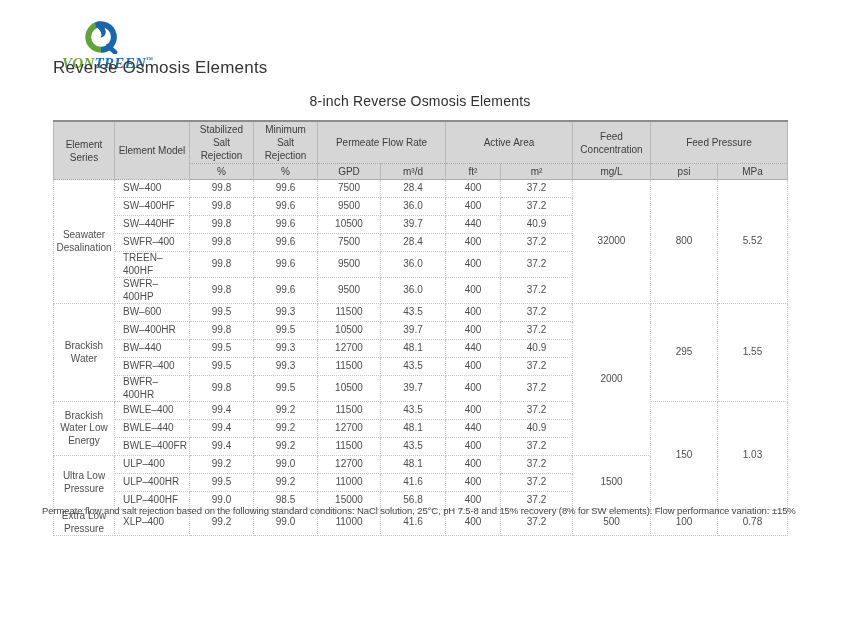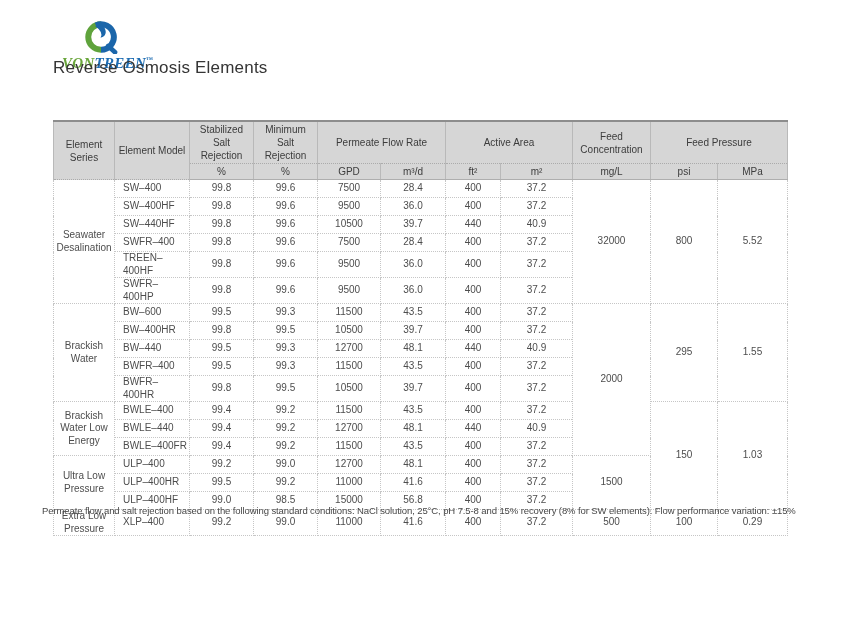--- a/index.html
+++ b/index.html
@@ -53,20 +53,21 @@
     <svg class="logo-mark" width="34" height="34" viewBox="0 0 40 40">
       <path d="M20 5 A15 15 0 0 0 20 35" fill="none" stroke="#5fa33c" stroke-width="7"></path>
       <path d="M14 6.3 A15 15 0 1 1 20 35" fill="none" stroke="#1b66aa" stroke-width="7"></path>
       <path d="M28.5 30.5 L36.5 38" fill="none" stroke="#1b66aa" stroke-width="5.5" stroke-linecap="round"></path>
       <path d="M13 7 Q24 4 25.5 13 Q26.5 19 19.5 21 Q23.5 14.5 13 7 Z" fill="#1b66aa"></path>
     </svg>
     <div class="brand"><span class="von">VON</span><span class="treen">TREEN</span><span class="tm">™</span></div>
   </div>
 
   <h1 class="page-title">Reverse Osmosis Elements</h1>
+  <h2 class="table-title">8-inch Reverse Osmosis Elements</h2>
 
   <table class="spec">
     <colgroup>
       <col style="width:61px">
         <col style="width:75px">
         <col style="width:64px">
         <col style="width:64px">
       <col style="width:63px">
         <col style="width:65px">
         <col style="width:55px">
@@ -273,20 +274,20 @@
         <td class="series">Extra Low Pressure</td>
         <td class="model">XLP–400</td>
         <td>99.2</td>
         <td>99.0</td>
         <td>11000</td>
         <td>41.6</td>
         <td>400</td>
         <td>37.2</td>
         <td>500</td>
         <td>100</td>
-        <td>0.29</td>
+        <td>0.78</td>
       </tr>
     </tbody>
   </table>
 
   <p class="footnote">Permeate flow and salt rejection based on the following standard conditions: NaCl solution, 25°C, pH 7.5-8 and 15% recovery (8% for SW elements). Flow performance variation: ±15%</p>
 
 </div>
 
 </body></html>

